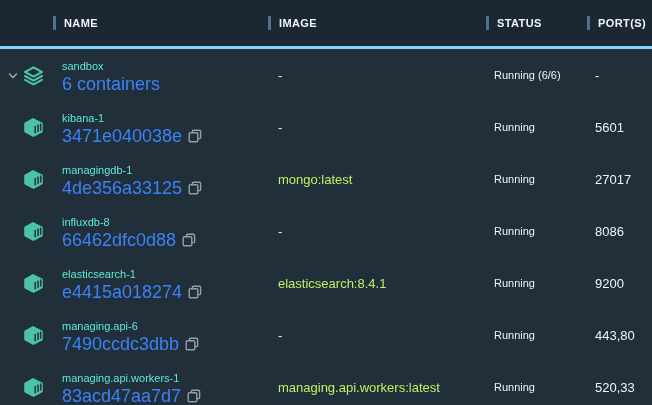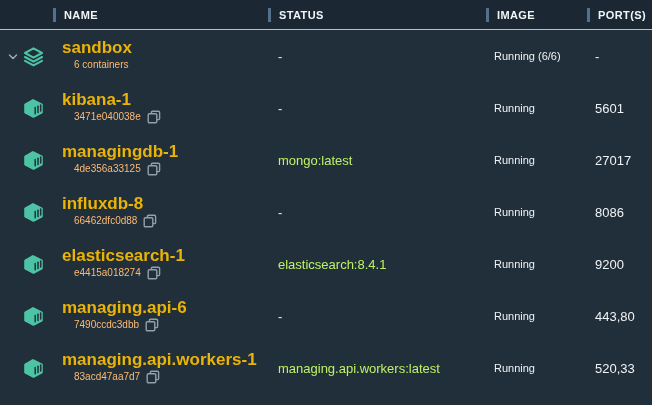--- a/index.html
+++ b/index.html
@@ -14,23 +14,23 @@
     color: #eef2f5;
   }
   
   .grid {
     display: grid;
     grid-template-columns: 53px 215px 218px 101px 1fr;
     align-items: center;
   }
   
   .thead {
-    height: 30px;
+    height: 49px;
     background: #1b2833;
-    border-bottom: 1px solid #7dd3fc;
+    border-bottom: 3px solid #7dd3fc;
   }
   .th {
     display: flex;
     align-items: center;
     height: 100%;
     cursor: pointer;
   }
   .colbar {
     width: 3px;
     height: 14px;
@@ -65,38 +65,37 @@
   .chev-spacer { width: 17px; flex: 0 0 auto; }
   .row-icon {
     width: 21px;
     height: 21px;
     display: flex;
     align-items: center;
     justify-content: center;
   }
   .namecell { padding-left: 9px; overflow: hidden; }
   .name {
-    font-size: 17px;
-    font-weight: 700;
-    color: #eab308;
+    font-size: 11px;
+    font-weight: 400;
+    color: #5eead4;
     line-height: 17px;
     white-space: nowrap;
   }
   .subline {
     display: flex;
     align-items: center;
     gap: 6px;
     line-height: 16px;
     margin-top: 1px;
   }
   .sub {
-    font-size: 10px;
-    color: #fdba74;
+    font-size: 18px;
+    color: #3b82f6;
     white-space: nowrap;
-    margin-left: 12px;
   }
   .copy-btn {
     display: inline-flex;
     align-items: center;
     justify-content: center;
     width: 14px;
     height: 14px;
     cursor: pointer;
     background: none;
     border: none;
@@ -139,25 +138,25 @@
 <div class="app">
 
   <div class="thead grid">
     <div></div>
     <div class="th">
       <span class="colbar"></span>
       <span class="th-label">NAME</span>
     </div>
     <div class="th">
       <span class="colbar"></span>
-      <span class="th-label">STATUS</span>
+      <span class="th-label">IMAGE</span>
     </div>
     <div class="th">
       <span class="colbar"></span>
-      <span class="th-label">IMAGE</span>
+      <span class="th-label">STATUS</span>
     </div>
     <div class="th">
       <span class="colbar"></span>
       <span class="th-label">PORT(S)</span>
     </div>
   </div>
 
   <div class="row grid">
     <div class="gutter">
       <span class="chev">

